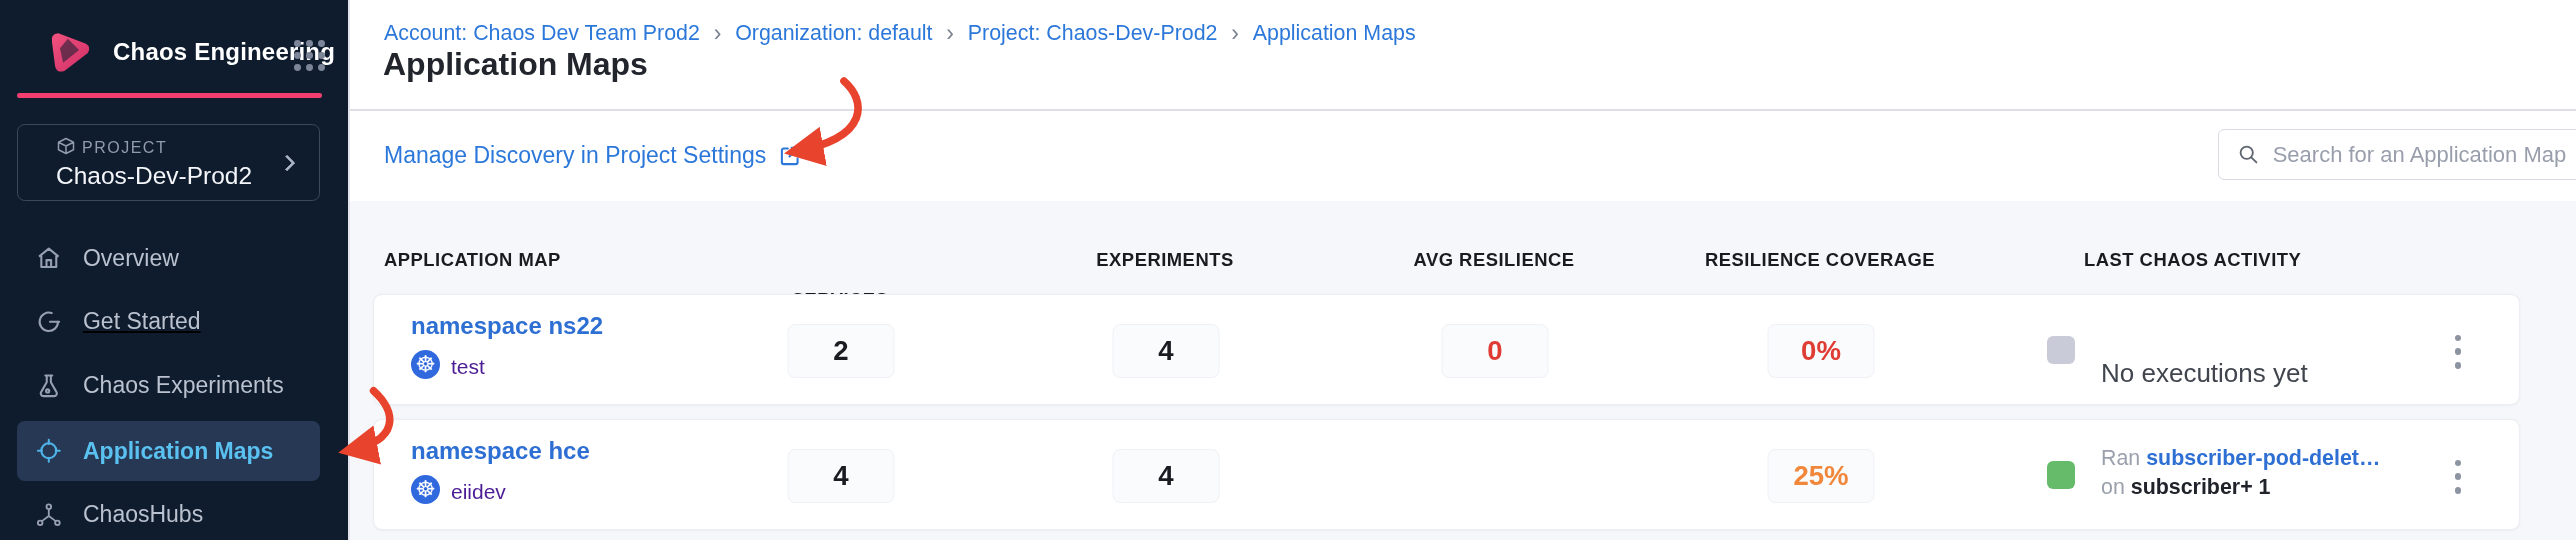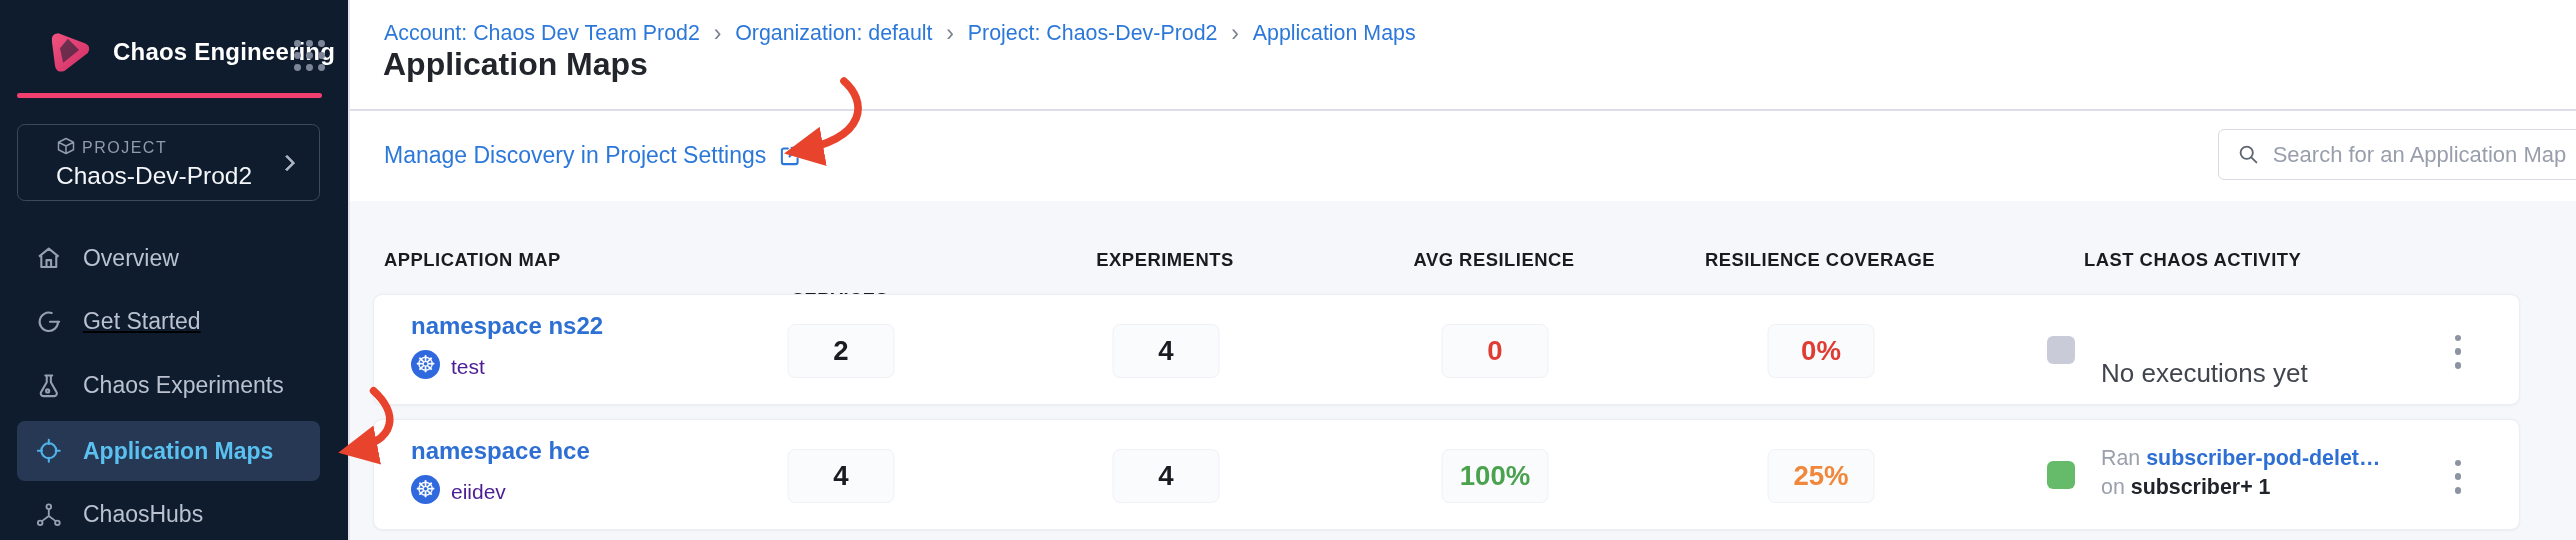--- a/index.html
+++ b/index.html
@@ -243,21 +243,20 @@
             <i></i>
           </div>
       </div>
 
       <div class="row-card row2">
         <div class="map-name">namespace hce</div>
         <div class="k8s-chip">☸</div>
         <div class="env-label">eiidev</div>
         <div class="num-box cx-services">4</div>
         <div class="num-box cx-experiments">4</div>
-        <div class="num-box cx-avg" style="color: rgb(75, 162, 78);">100%</div>
         <div class="num-box cx-cov" style="color: rgb(240, 135, 59);">25%</div>
         <div class="activity">
           <span class="act-chip" style="background: rgb(102, 187, 106);"></span>
           <span class="act-l1">
             <span class="muted">Ran</span>
             <span class="exp-link">subscriber-pod-delet…</span>
           </span>
           <span class="act-l2">
             <span class="muted">on</span>
             <span class="target-bold">subscriber+ 1</span>

